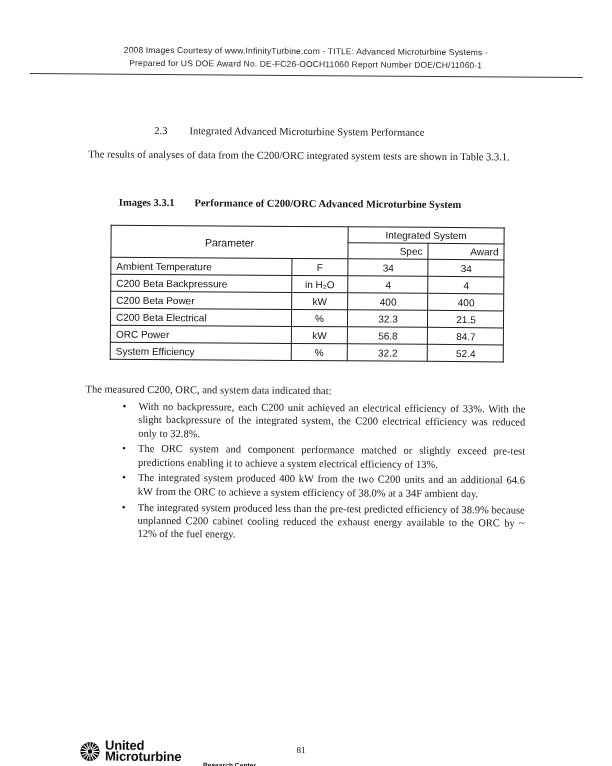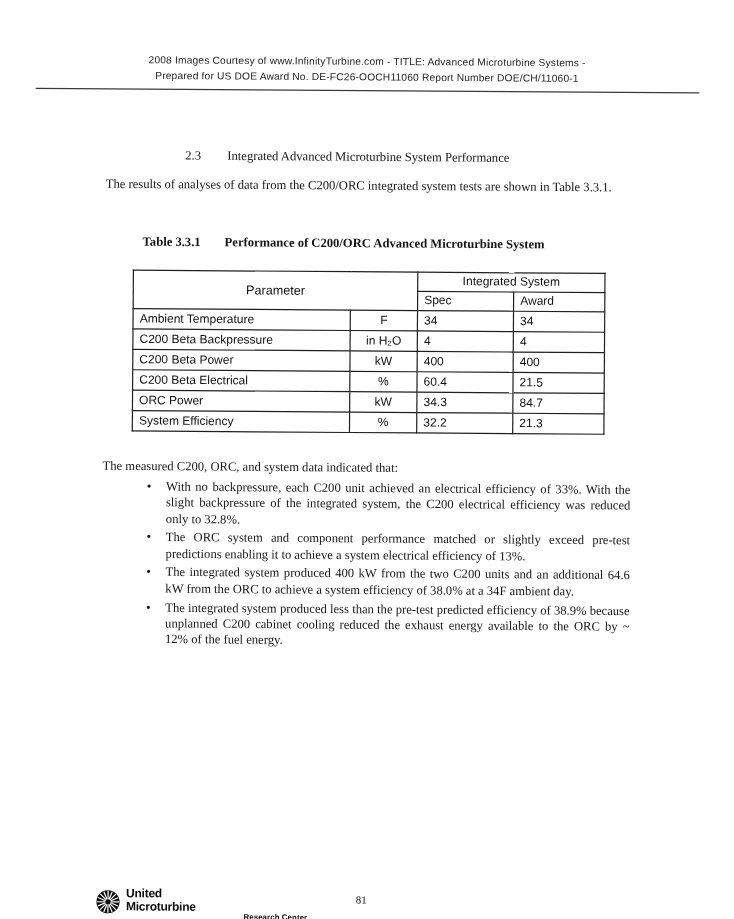--- a/index.html
+++ b/index.html
@@ -77,24 +77,24 @@
   }
   .data-table td {
     border: 1px solid #1f1f1f;
     padding: 1px 5px;
     height: 17px;
     overflow: hidden;
     white-space: nowrap;
   }
   .data-table .head-param { text-align: center; font-size: 10.5px; }
   .data-table .head-group { text-align: center; height: 16px; }
-  .data-table .head-sub { text-align: left; height: 16px; }
+  .data-table .head-sub { text-align: right; height: 16px; }
   .data-table .c-name { text-align: left; }
   .data-table .c-unit { text-align: center; }
-  .data-table .c-spec, .data-table .c-meas { text-align: left; padding-right: 4px; }
+  .data-table .c-spec, .data-table .c-meas { text-align: center; padding-right: 4px; }
   .findings-lead {
     position: absolute;
     top: 349px;
     left: 88px;
     font-size: 10.5px;
   }
   .bullets {
     position: absolute;
     top: 365px;
     left: 119px;
@@ -123,21 +123,21 @@
     height: 50px;
     font-family: "Liberation Sans", sans-serif;
     color: #0d0d0d;
   }
   .footer .logo { position: absolute; left: 84px; top: 6px; }
   .footer .brand {
     position: absolute;
     left: 110px;
     top: 6px;
     font-weight: bold;
-    font-size: 10px;
+    font-size: 13px;
     line-height: 10.5px;
     letter-spacing: -0.2px;
   }
   .footer .research {
     position: absolute;
     left: 208px;
     top: 26px;
     font-weight: bold;
     font-size: 6.5px;
     letter-spacing: 0.1px;
@@ -165,21 +165,21 @@
 
     <hr class="header-rule">
 
     <div class="section-heading">
       <span class="num">2.3</span><span>Integrated Advanced Microturbine System Performance</span>
     </div>
 
     <p class="intro">The results of analyses of data from the C200/ORC integrated system tests are shown in Table 3.3.1.</p>
 
     <div class="table-caption">
-      <span class="cap-label">Table 3.3.1</span><span class="cap-title">Performance of C200/ORC Advanced Microturbine System</span>
+      <span class="cap-label">Images 3.3.1</span><span class="cap-title">Performance of C200/ORC Advanced Microturbine System</span>
     </div>
 
     <table class="data-table">
       <colgroup>
         <col style="width:181px">
           <col style="width:56px">
           <col style="width:80px">
           <col style="width:76px">
       </colgroup>
       <tbody>
@@ -205,34 +205,34 @@
         </tr>
         <tr>
           <td class="c-name">C200 Beta Power</td>
           <td class="c-unit">kW</td>
           <td class="c-spec">400</td>
           <td class="c-meas">400</td>
         </tr>
         <tr>
           <td class="c-name">C200 Beta Electrical</td>
           <td class="c-unit">%</td>
-          <td class="c-spec">60.4</td>
+          <td class="c-spec">32.3</td>
           <td class="c-meas">21.5</td>
         </tr>
         <tr>
           <td class="c-name">ORC Power</td>
           <td class="c-unit">kW</td>
-          <td class="c-spec">34.3</td>
+          <td class="c-spec">56.8</td>
           <td class="c-meas">84.7</td>
         </tr>
         <tr>
           <td class="c-name">System Efficiency</td>
           <td class="c-unit">%</td>
           <td class="c-spec">32.2</td>
-          <td class="c-meas">21.3</td>
+          <td class="c-meas">52.4</td>
         </tr>
       </tbody>
     </table>
 
     <p class="findings-lead">The measured C200, ORC, and system data indicated that:</p>
 
     <ul class="bullets">
       <li>With no backpressure, each C200 unit achieved an electrical efficiency of 33%. With the slight backpressure of the integrated system, the C200 electrical efficiency was reduced only to 32.8%.</li>
       <li>The ORC system and component performance matched or slightly exceed pre-test predictions enabling it to achieve a system electrical efficiency of 13%.</li>
       <li>The integrated system produced 400 kW from the two C200 units and an additional 64.6 kW from the ORC to achieve a system efficiency of 38.0% at a 34F ambient day.</li>

